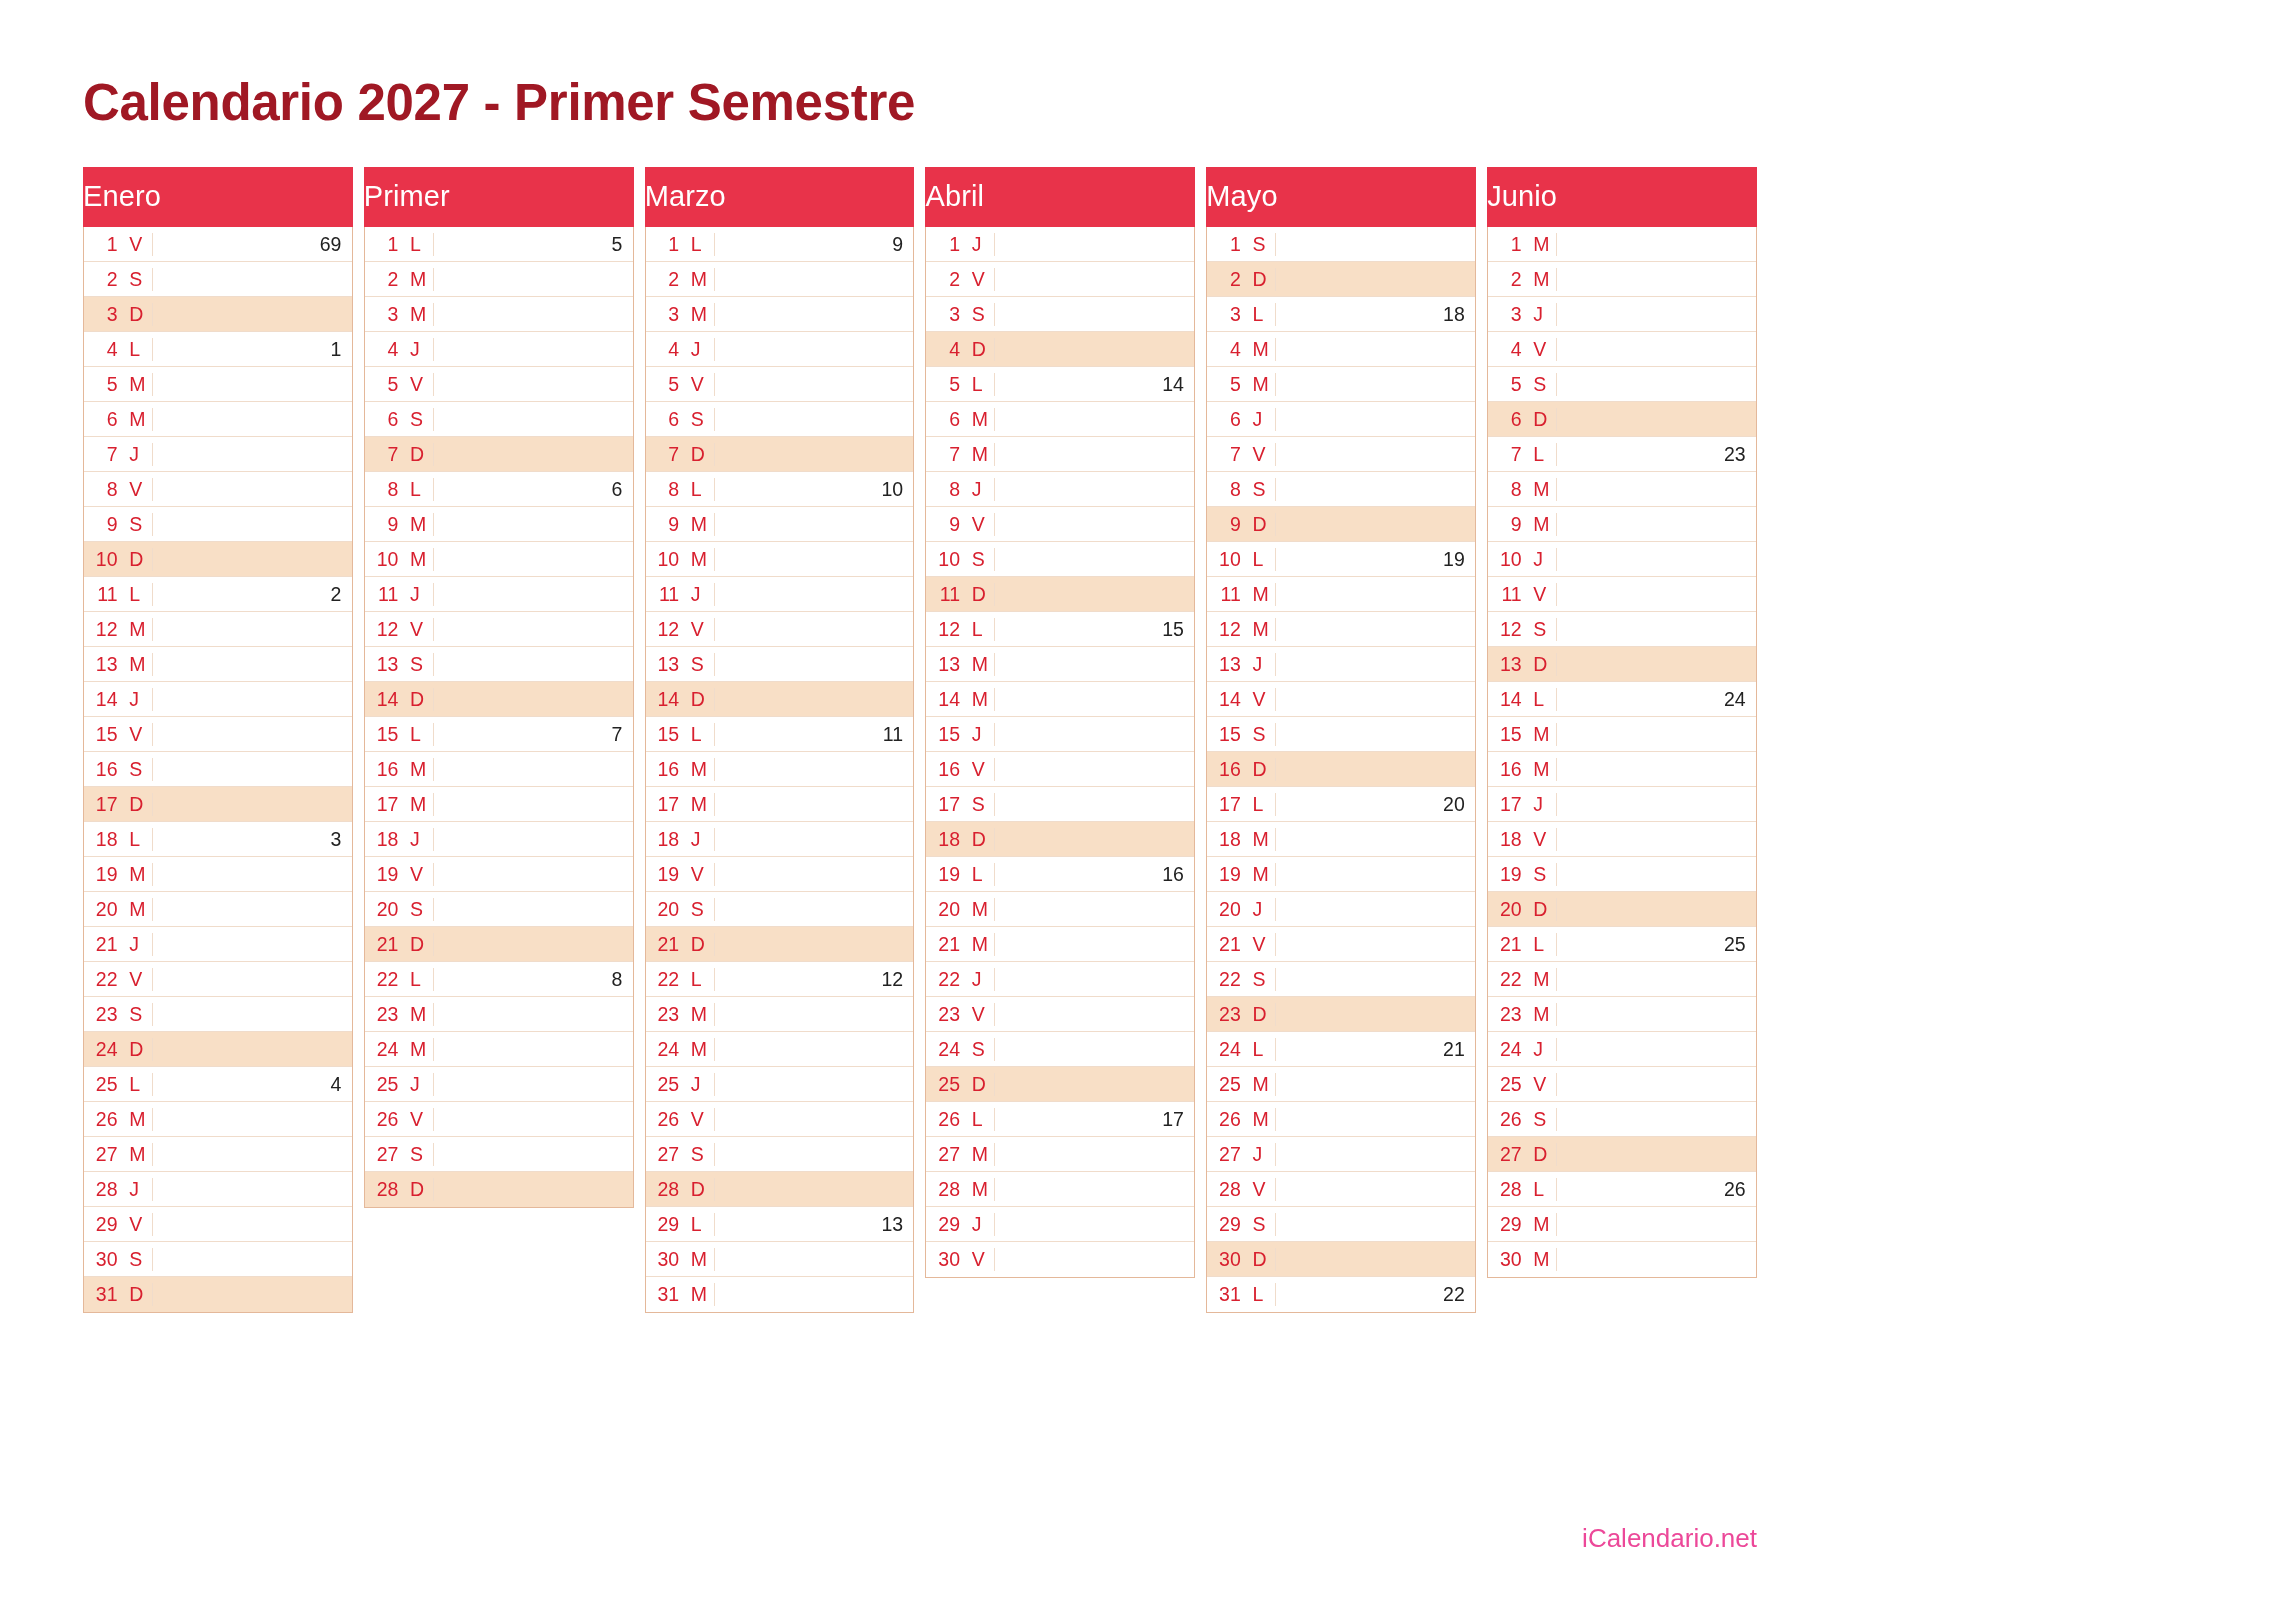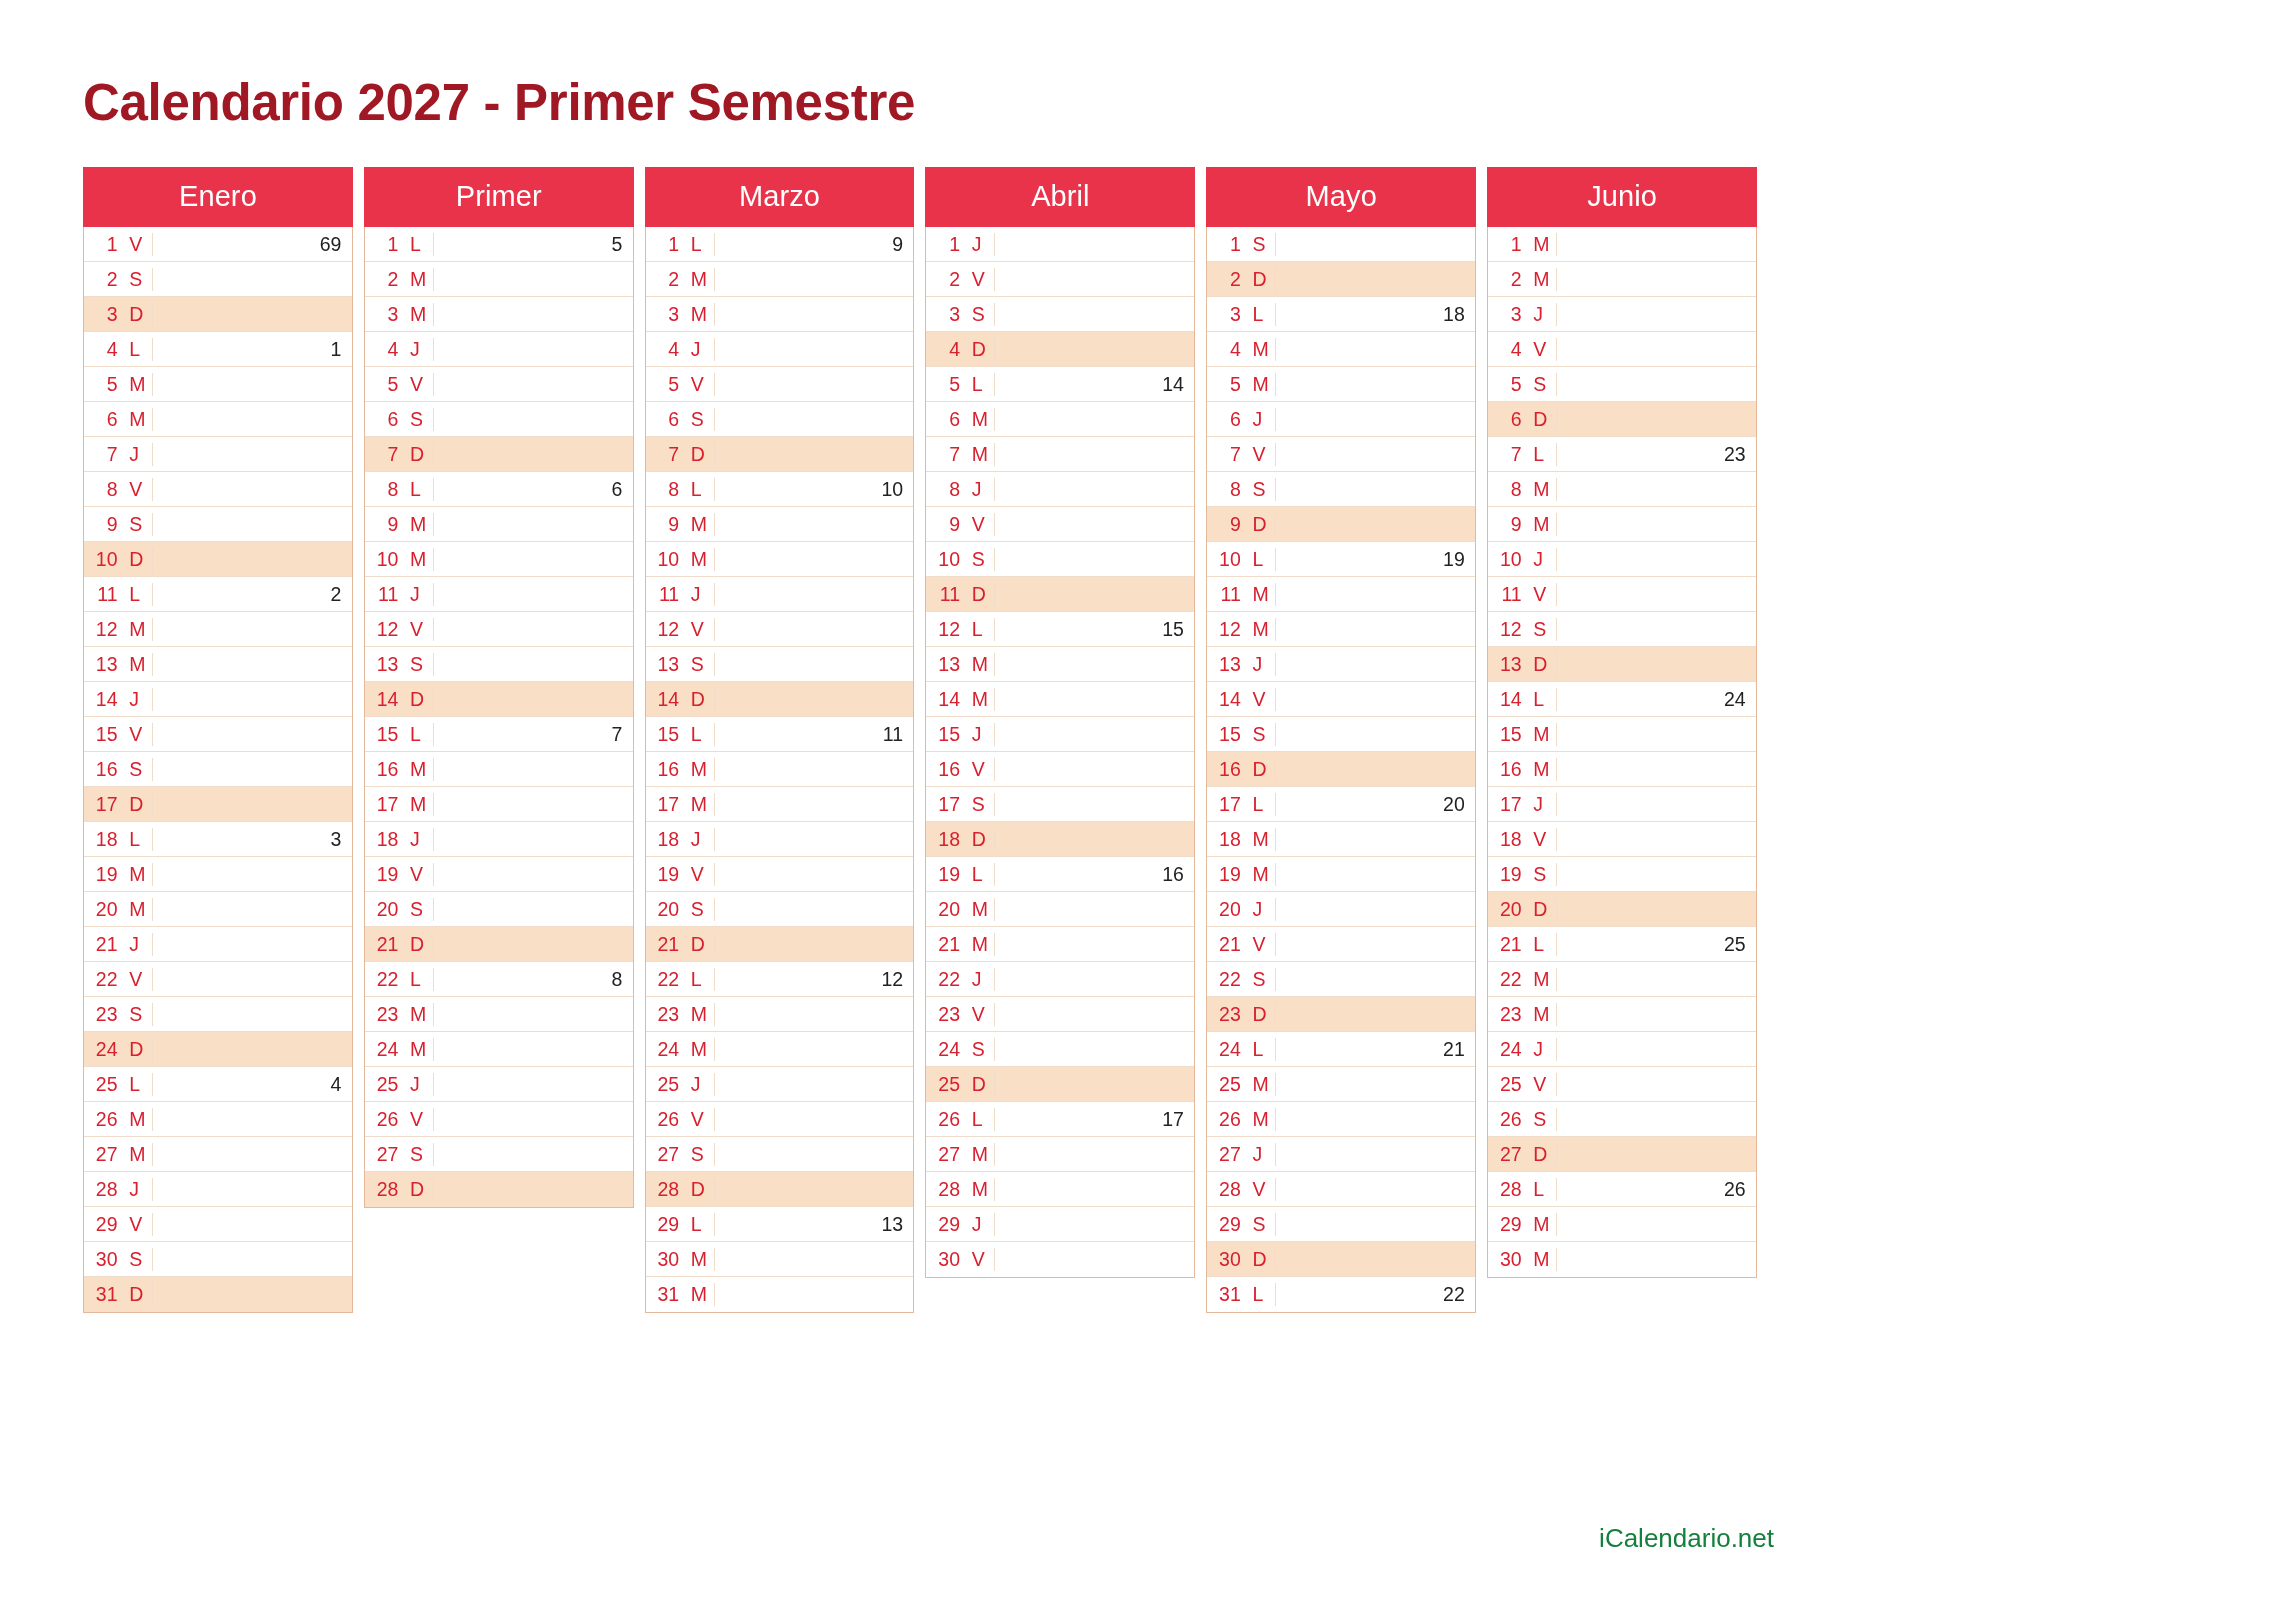--- a/index.html
+++ b/index.html
@@ -33,21 +33,20 @@
     gap: 11px;
     align-items: flex-start;
   }
   .month {
     flex: 1 1 0;
     min-width: 0;
   }
   .month-header {
     background: #e8334a;
     color: #ffffff;
-    text-align: center;
     font-size: 29px;
     line-height: 1;
     padding: 15px 0 16.3px 0;
     letter-spacing: 0.1px;
   }
   .days {
     border-left: 1.3px solid #e4b89a;
     border-right: 1.3px solid #e4b89a;
     border-bottom: 1.3px solid #e4b89a;
   }
@@ -85,24 +84,24 @@
   .d-week {
     flex: 1;
     text-align: right;
     padding-right: 10.4px;
     font-size: 19.5px;
     color: #222222;
     box-sizing: border-box;
   }
   .footer {
     position: absolute;
-    right: 66px;
+    right: 83px;
     bottom: 63px;
     font-size: 26px;
-    color: #15803d;
+    color: #ec4899;
   }
 </style>
 </head>
 <body>
 
 <div class="page">
   <h1 class="title">Calendario 2027 - Primer Semestre</h1>
   <div class="calendar" id="calendar">
       <div class="month">
         <div class="month-header">Enero</div>

